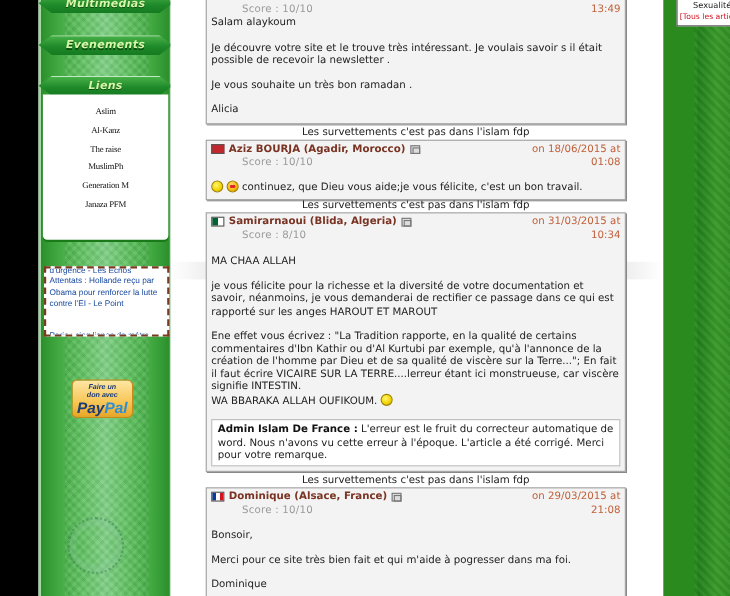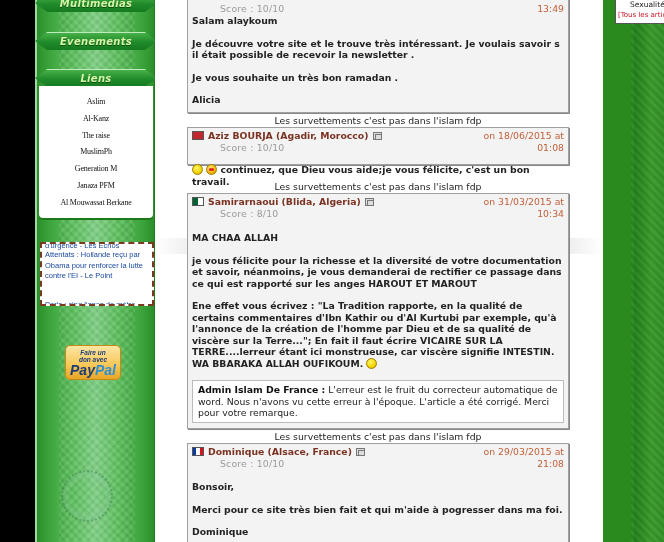--- a/index.html
+++ b/index.html
@@ -79,21 +79,21 @@
     .comment {
       position: absolute; left: 32px; width: 382px; background: #f3f3f3;
       border: 1px solid #a0a0a0; box-shadow: 1px 1px 0 #888;
       font-family: "DejaVu Sans", sans-serif; font-size: 9.3px; color: #222;
       padding: 0 4px;
     }
     .comment .head { position: relative; height: 26px; }
     .comment .author { position: absolute; left: 0; top: 2px; font-weight: bold; color: #7a3322; font-size: 9.3px; white-space: nowrap; display: flex; align-items: center; gap: 4px; }
     .comment .score { position: absolute; left: 0; top: 14px; font-weight: normal; color: #9a9a9a; font-size: 9.3px; letter-spacing: 0.2px; margin-left: 28px; }
     .comment .date { position: absolute; right: 0; top: 2px; text-align: right; color: #c0603a; font-size: 9.3px; line-height: 12px; }
-    .comment .body p { line-height: 11.5px; margin-bottom: 11px; font-weight: bold; }
+    .comment .body p { line-height: 11.5px; margin-bottom: 11px; }
     .comment .body p.tight { margin-bottom: 0; }
 
     .flag { display: inline-block; width: 12px; height: 9px; border: 1px solid #555; }
     .flag.ma { background: #c1272d; }
     .flag.dz { background: linear-gradient(90deg, #006233 50%, #fff 50%); }
     .flag.fr { background: linear-gradient(90deg, #0a3a9e 33%, #fff 33%, #fff 66%, #d6121e 66%); }
     .mail-icon { display: inline-block; width: 9px; height: 8px; border: 1px solid #777; background: #ddd; position: relative; }
     .mail-icon::after { content: ""; position: absolute; left: 1px; top: 1px; width: 5px; height: 4px; border: 1px solid #777; }
 
     .smiley { display: inline-block; width: 11px; height: 11px; border-radius: 50%; background: radial-gradient(circle at 40% 35%, #fff86a 0%, #f2d300 60%, #c8a000 100%); border: 1px solid #a08000; vertical-align: -2px; position: relative; }
@@ -144,21 +144,20 @@
     <span>Liens</span>
   </div>
 
   <div class="links-box">
     <a>Aslim</a>
     <a>Al-Kanz</a>
     <a>The raise</a>
     <a>MuslimPh</a>
     <a>Generation M</a>
     <a>Janaza PFM</a>
-    <a>Al Mouwassat Berkane</a>
   </div>
 
   <div class="news-box">
     <span class="overlap">d'urgence - Les Echos</span>
     <p style="margin-top:5px">Attentats : Hollande reçu par Obama pour renforcer la lutte contre l'EI - Le Point</p>
     <div class="gap"></div>
     <p>Paris : cinq lignes de métro paralysées après une</p>
   </div>
 
   <div class="paypal-btn">
@@ -179,21 +178,21 @@
     <div class="body">
       <p>Salam alaykoum</p>
       <p>Je découvre votre site et le trouve très intéressant. Je voulais savoir s il était possible de recevoir la newsletter .</p>
       <p>Je vous souhaite un très bon ramadan .</p>
       <p class="tight">Alicia</p>
     </div>
   </div>
 
   <div class="separator" style="top:115px">Les survettements c'est pas dans l'islam fdp</div>
 
-  <div class="comment" style="top:127px; height:38px;">
+  <div class="comment" style="top:127px; height:55px;">
     <div class="head">
       <span class="author">
         <span class="flag ma"></span>
         <span>Aziz BOURJA (Agadir, Morocco)</span>
         <span class="mail-icon"></span>
       </span>
       <span class="score">Score : 10/10</span>
       <span class="date"><span>on 18/06/2015 at</span><br><span>01:08</span></span>
     </div>
     <div class="body" style="padding-top:10px">

